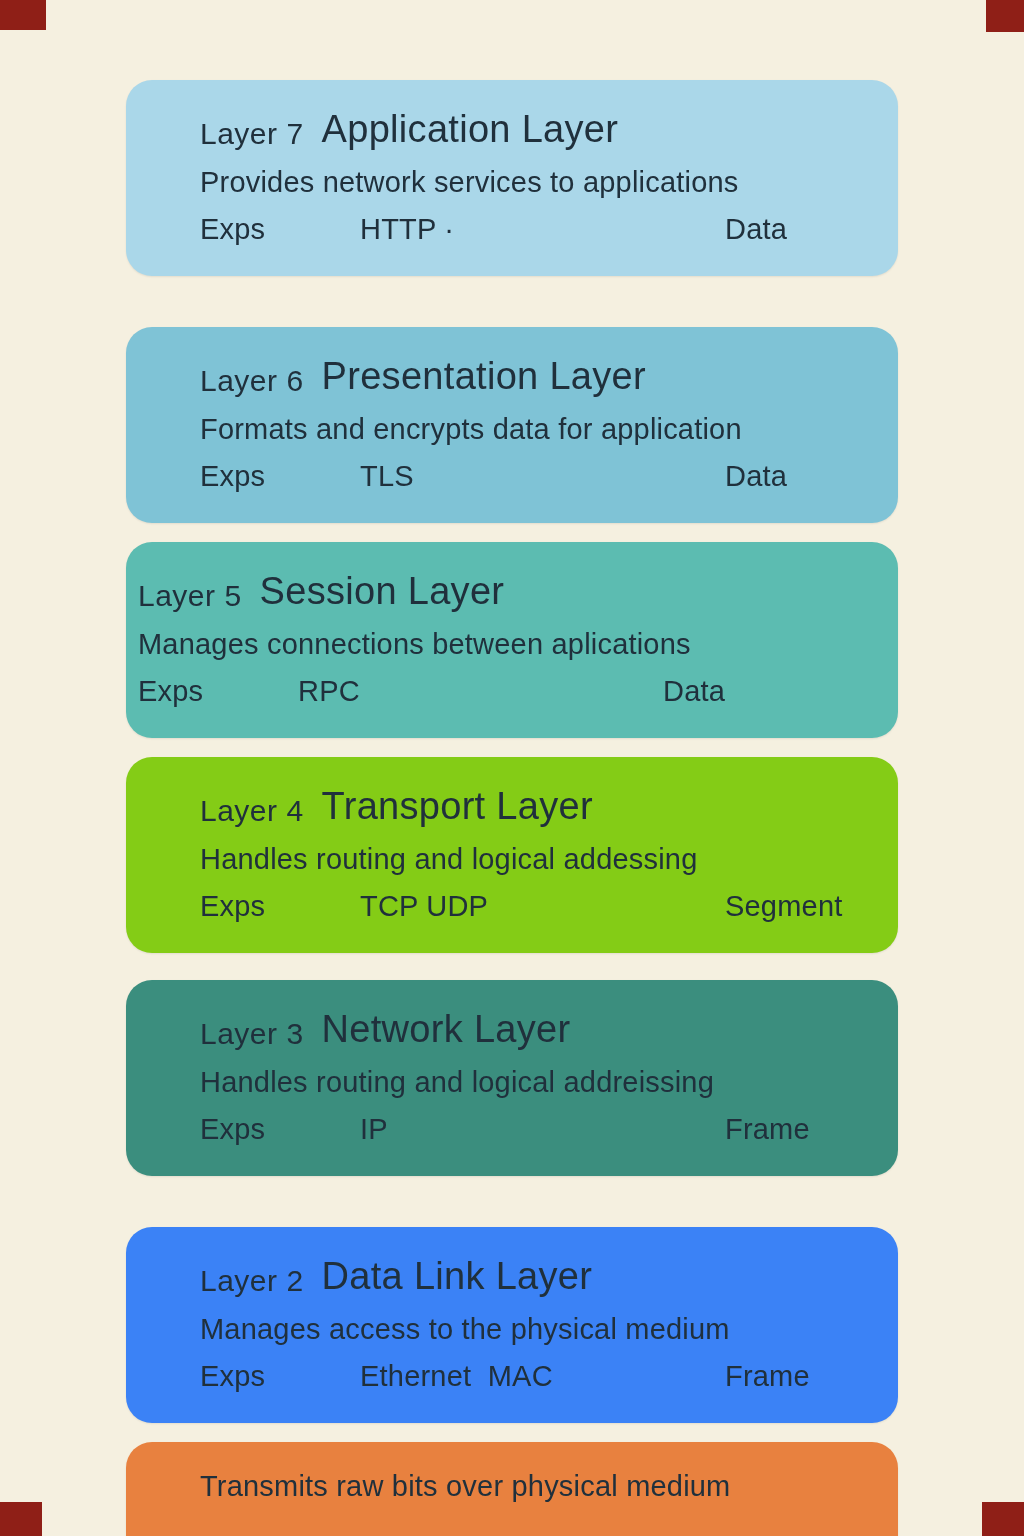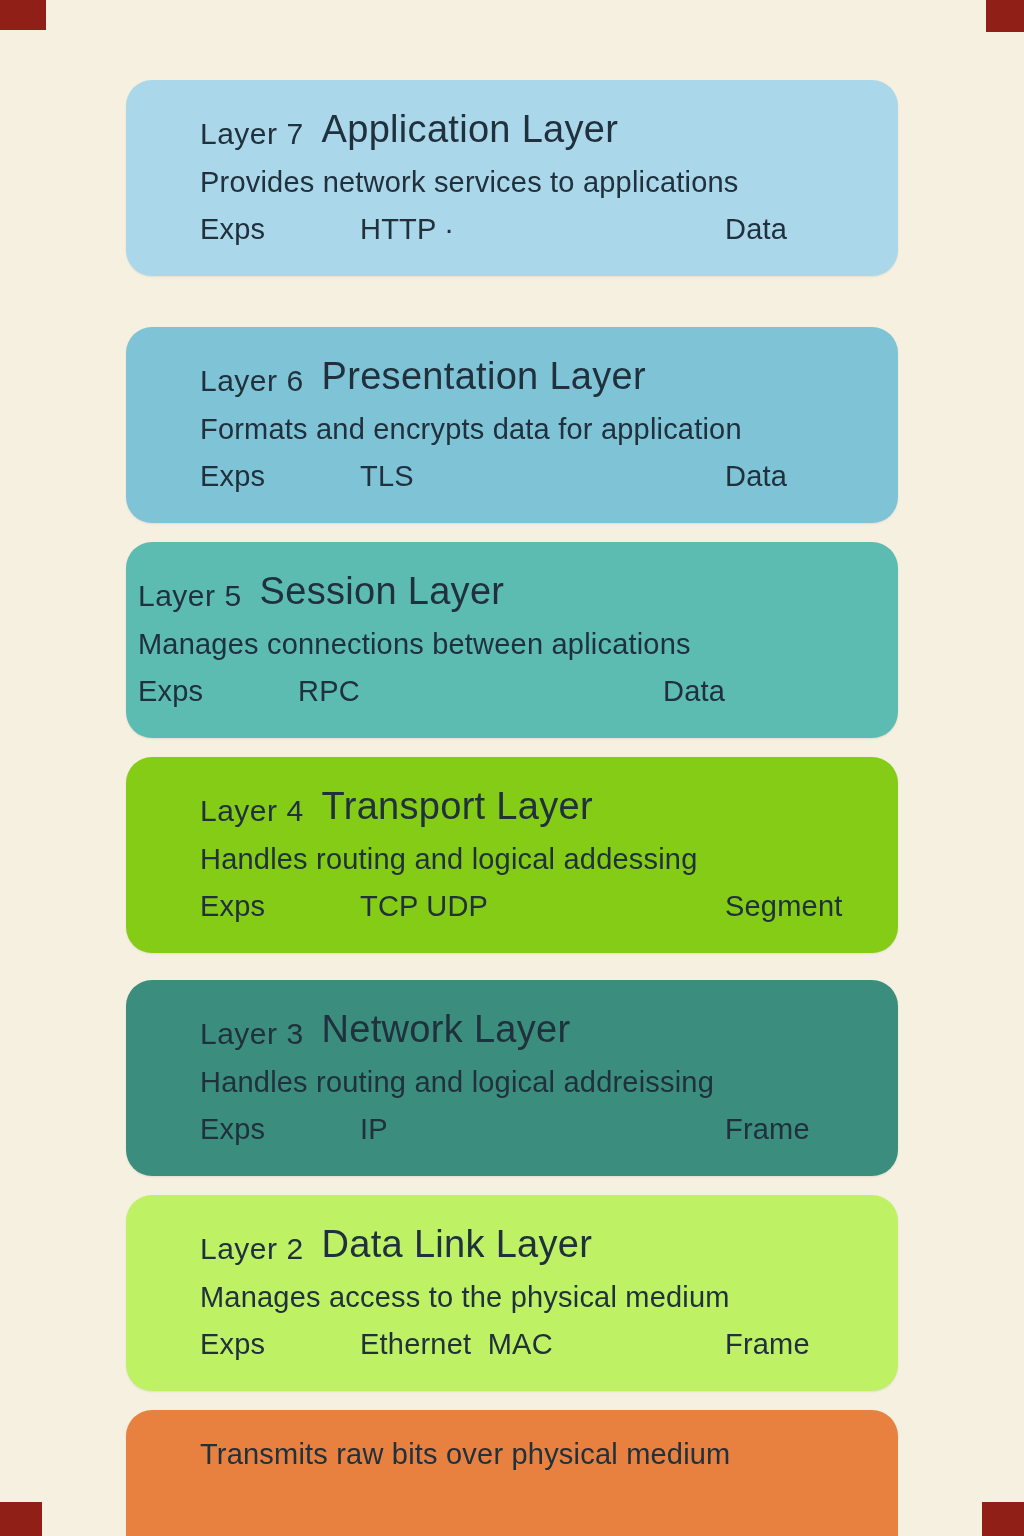--- a/index.html
+++ b/index.html
@@ -153,21 +153,21 @@
       <h2 class="layer-title">Network Layer</h2>
     </div>
     <p class="layer-desc">Handles routing and logical addreissing</p>
     <div class="meta-row">
       <span class="exps">Exps</span>
       <span class="examples">IP</span>
       <span class="data-unit">Frame</span>
     </div>
   </section>
 
-  <section class="card" style="background: #bef264;">
+  <section class="card" style="background: #3b82f6; margin-top: 32px;">
     <div class="title-row">
       <span class="layer-num">Layer 2</span>
       <h2 class="layer-title">Data Link Layer</h2>
     </div>
     <p class="layer-desc">Manages access to the physical medium</p>
     <div class="meta-row">
       <span class="exps">Exps</span>
       <span class="examples">Ethernet  MAC</span>
       <span class="data-unit">Frame</span>
     </div>

